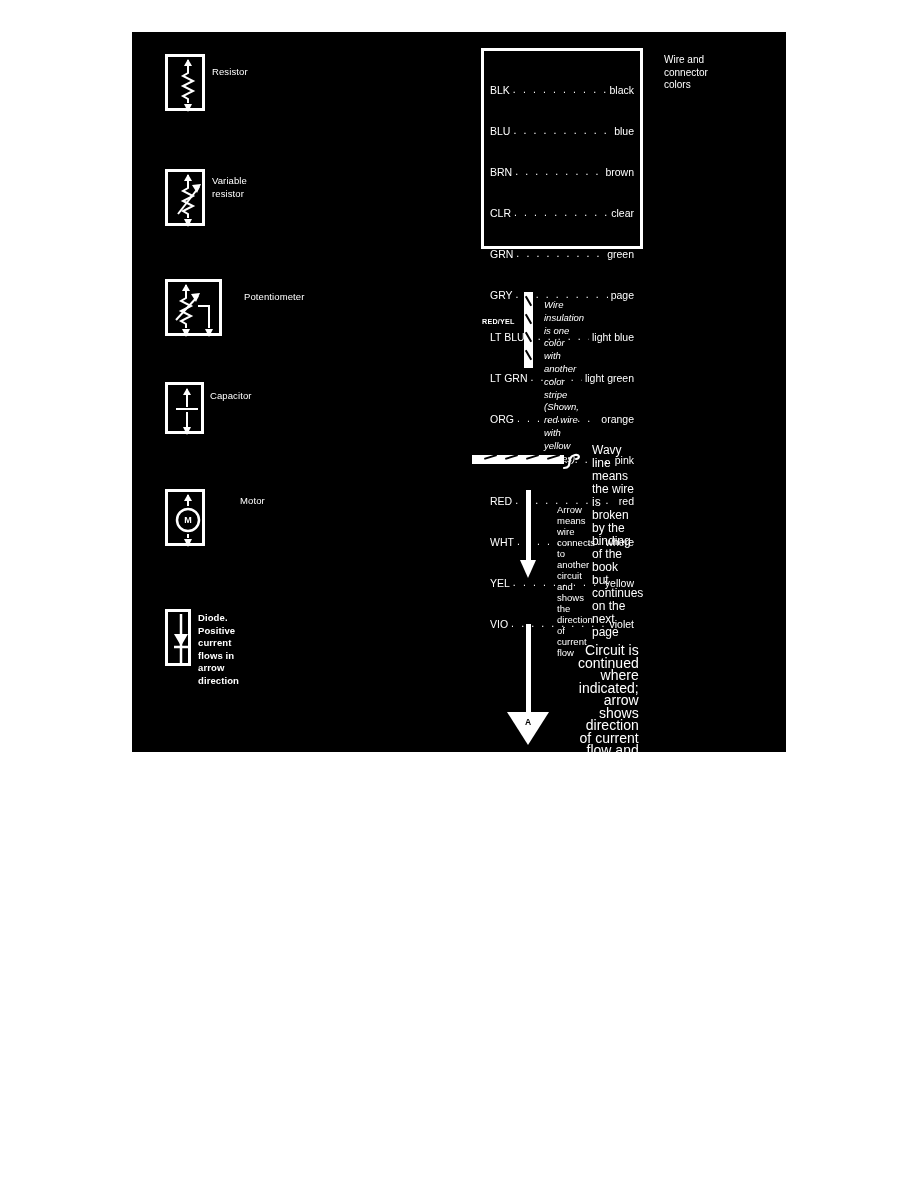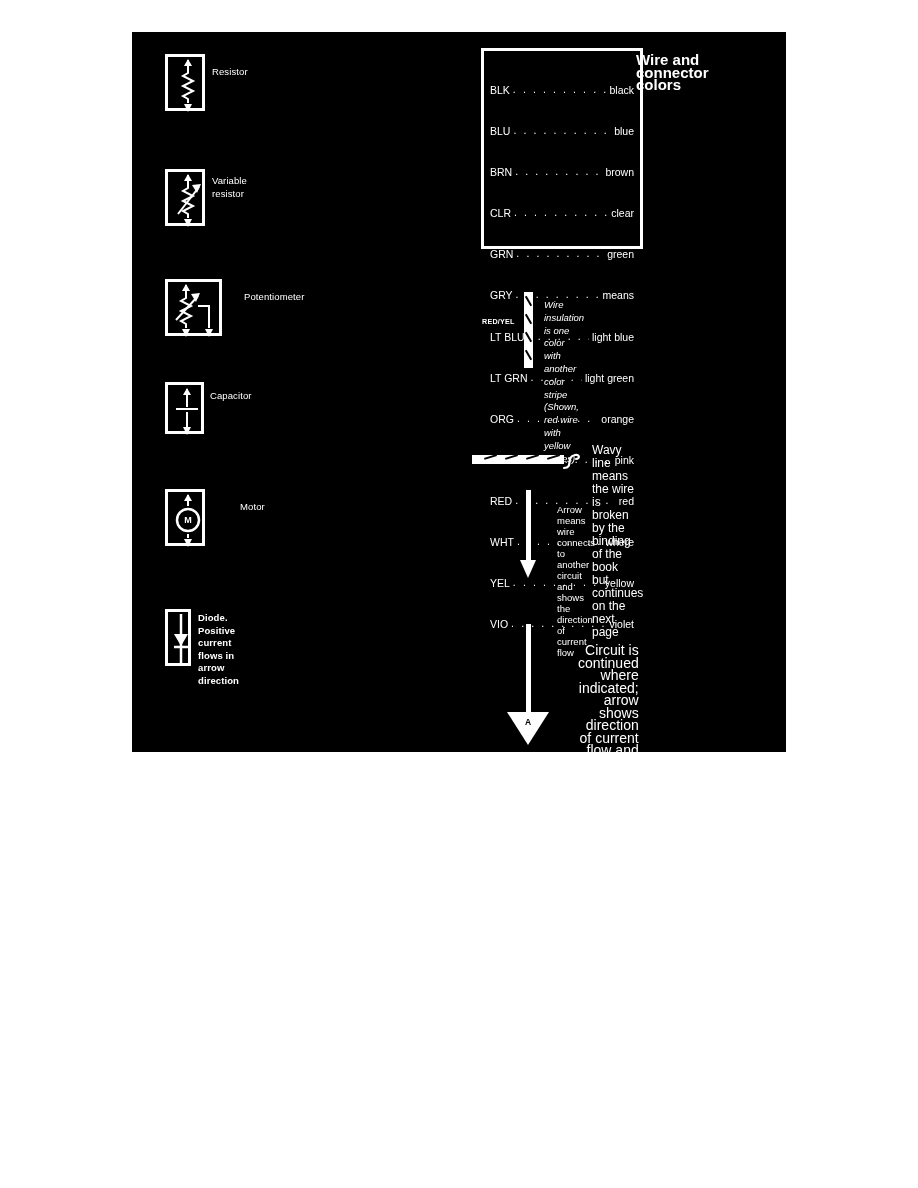--- a/index.html
+++ b/index.html
@@ -75,27 +75,26 @@
     overflow: hidden;
     letter-spacing: 2.1px;
     font-size: 10.5px;
     color: #ffffff;
     transform: translateY(-1px);
   }
   .ct-name { flex: 0 0 auto; margin-top: 28px; }
 
   #color-table-caption {
     position: absolute;
-    left: 504px;  
+    left: 532px;  
     top: 22px;
     color: #ffffff;
-    font-size: 15px;
+    font-size: 10px;
     line-height: 12.5px;
     white-space: pre-line;
-    font-weight: bold;
   }
 
   
   #stripe-group { position: absolute; left: 350px; top: 255px; }
   #stripe-wire-label {
     position: absolute;
     left: 0px;
     top: 30px;
     color: #ffffff;
     font-size: 7.2px;
@@ -295,21 +294,21 @@
     <div class="sym-box" style="left:33px; top:22px; width:40px; height:57px;">
       <svg class="sym-svg" width="40" height="57" viewBox="0 0 40 57">
         <path d="M20 3 L20 14" stroke="#fff" stroke-width="2" fill="none"></path>
         <path d="M16 9 L20 2 L24 9 Z" fill="#fff"></path>
         <circle cx="20" cy="28" r="11" stroke="#fff" stroke-width="2.5" fill="none"></circle>
         <path d="M20 42 L20 46" stroke="#fff" stroke-width="2" fill="none"></path>
         <path d="M16 47 L20 55 L24 47 Z" fill="#fff"></path>
         <text x="20" y="31" fill="#fff" font-size="9" font-weight="bold" text-anchor="middle" font-family="Liberation Sans, sans-serif">M</text>
       </svg>
     </div>
-    <div class="sym-label" style="left:80px; top:34px;padding-left:28px;">Motor</div>
+    <div class="sym-label" style="left:80px; top:28px;padding-left:28px;">Motor</div>
   </div>
 
   <div class="symbol-row" style="left:0px; top:555px;">
     <div class="sym-box" style="left:33px; top:22px; width:26px; height:57px;">
       <svg class="sym-svg" width="26" height="57" viewBox="0 0 26 57">
         <path d="M13 2 L13 52" stroke="#fff" stroke-width="2.5" fill="none"></path>
         <path d="M6 22 L20 22 L13 34 Z" fill="#fff"></path>
         <path d="M6 35 L20 35" stroke="#fff" stroke-width="2.5" fill="none"></path>
       </svg>
     </div>
@@ -340,21 +339,21 @@
       <span class="ct-name">clear</span>
     </div>
     <div class="ct-row">
       <span class="ct-abbr">GRN</span>
       <span class="ct-dots">. . . . . . . . . . . . . . . . . . . .</span>
       <span class="ct-name">green</span>
     </div>
     <div class="ct-row">
       <span class="ct-abbr">GRY</span>
       <span class="ct-dots">. . . . . . . . . . . . . . . . . . . .</span>
-      <span class="ct-name">means</span>
+      <span class="ct-name">page</span>
     </div>
     <div class="ct-row">
       <span class="ct-abbr">LT BLU</span>
       <span class="ct-dots">. . . . . . . . . . . . . . . . . . . .</span>
       <span class="ct-name">light blue</span>
     </div>
     <div class="ct-row">
       <span class="ct-abbr">LT GRN</span>
       <span class="ct-dots">. . . . . . . . . . . . . . . . . . . .</span>
       <span class="ct-name">light green</span>

